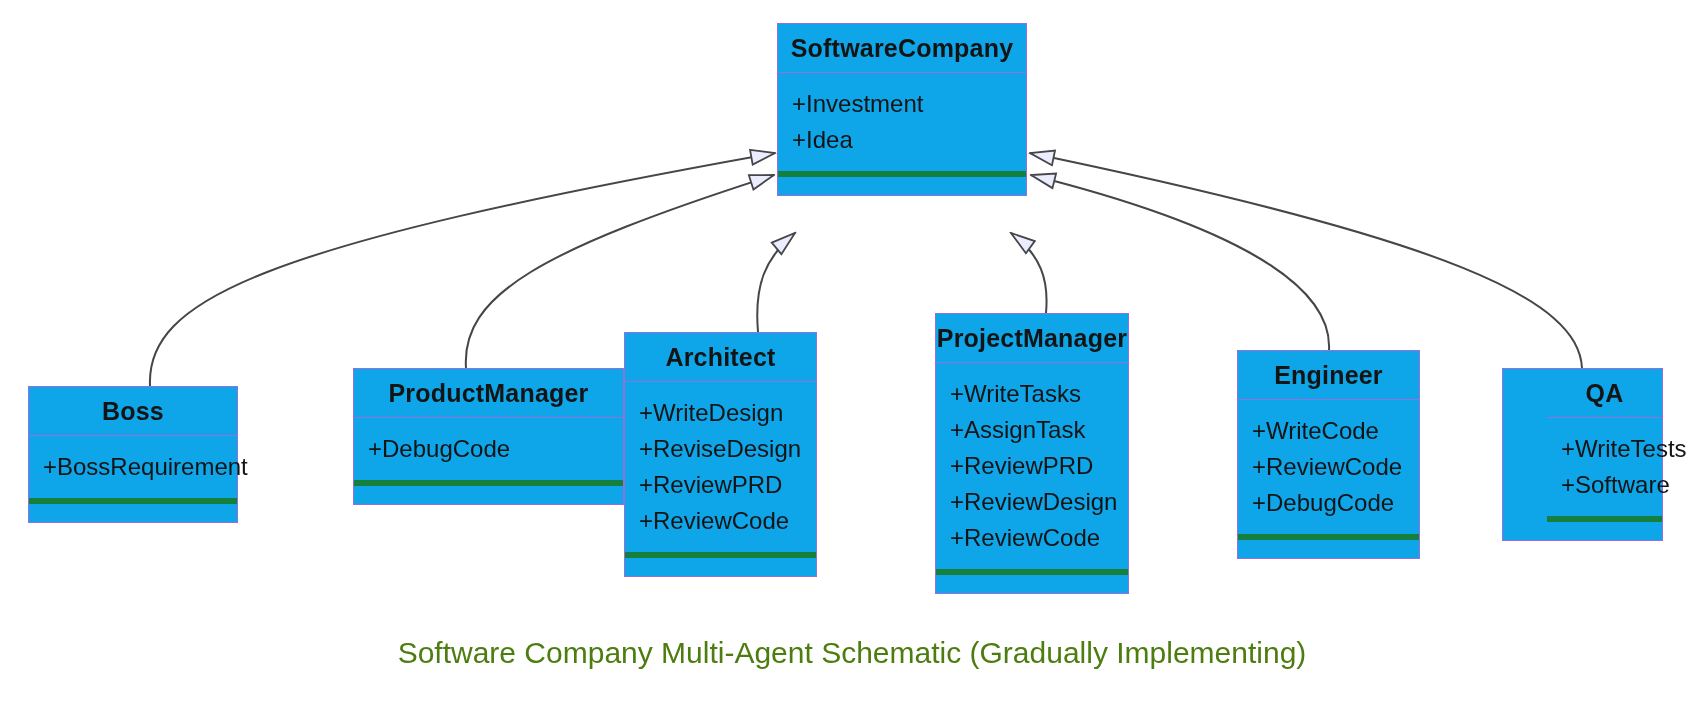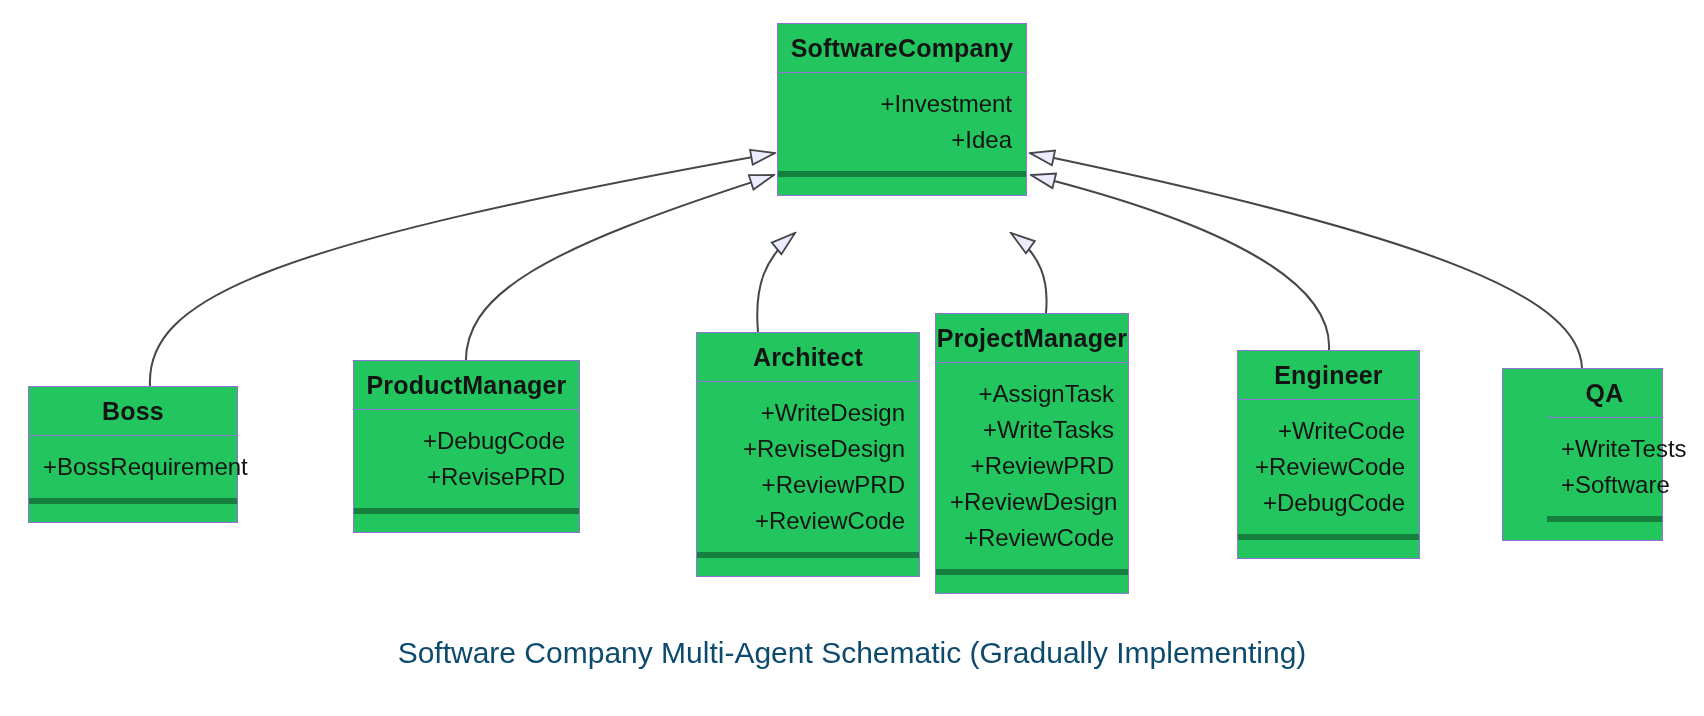--- a/index.html
+++ b/index.html
@@ -23,24 +23,23 @@
     height: 716px;
   }
   .edge {
     fill: none;
     stroke: #45454a;
     stroke-width: 2px;
   }
   .class-box {
     position: absolute;
     box-sizing: border-box;
-    background: #22c55e;
+    background: #0ea5e9;
     border: 1.5px solid #9370DB;
     color: #141414;
-    text-align: right;
   }
   .class-title {
     height: 48px;
     display: flex;
     align-items: center;
     justify-content: center;
     font-weight: bold;
     font-size: 25px;
     border-bottom: 1px solid #9370DB;
     letter-spacing: 0.2px;
@@ -57,21 +56,21 @@
   .class-footer {
     height: 18px;
   }
   .caption {
     position: absolute;
     left: 0;
     top: 636px;
     width: 1704px;
     text-align: center;
     font-size: 30px;
-    color: #0c4a6e;
+    color: #4d7c0f;
   }
 </style>
 </head>
 <body>
 
 <div class="stage">
 
   <svg class="edges-layer" width="1704" height="716" viewBox="0 0 1704 716" xmlns="http://www.w3.org/2000/svg">
     <defs>
       <marker id="arrow-ext" viewBox="0 0 27 18" refX="25.5" refY="9" markerWidth="27" markerHeight="18" orient="auto" markerUnits="userSpaceOnUse">
@@ -96,45 +95,44 @@
   </div>
 
   <div class="class-box" style="left:28px; top:386px; width:210px;">
     <div class="class-title">Boss</div>
     <div class="class-attrs">
       <div class="attr">+BossRequirement</div>
     </div>
     <div class="class-footer"></div>
   </div>
 
-  <div class="class-box" style="left:353px; top:360px; width:227px;">
+  <div class="class-box" style="left:353px; top:368px; width:271px;">
     <div class="class-title">ProductManager</div>
     <div class="class-attrs">
       <div class="attr">+DebugCode</div>
-      <div class="attr">+RevisePRD</div>
     </div>
     <div class="class-footer"></div>
   </div>
 
-  <div class="class-box" style="left:696px; top:332px; width:224px;">
+  <div class="class-box" style="left:624px; top:332px; width:193px;">
     <div class="class-title">Architect</div>
     <div class="class-attrs">
       <div class="attr">+WriteDesign</div>
       <div class="attr">+ReviseDesign</div>
       <div class="attr">+ReviewPRD</div>
       <div class="attr">+ReviewCode</div>
     </div>
     <div class="class-footer"></div>
   </div>
 
   <div class="class-box" style="left:935px; top:313px; width:194px;">
     <div class="class-title">ProjectManager</div>
     <div class="class-attrs">
+      <div class="attr">+WriteTasks</div>
       <div class="attr">+AssignTask</div>
-      <div class="attr">+WriteTasks</div>
       <div class="attr">+ReviewPRD</div>
       <div class="attr">+ReviewDesign</div>
       <div class="attr">+ReviewCode</div>
     </div>
     <div class="class-footer"></div>
   </div>
 
   <div class="class-box" style="left:1237px; top:350px; width:183px;">
     <div class="class-title">Engineer</div>
     <div class="class-attrs">

